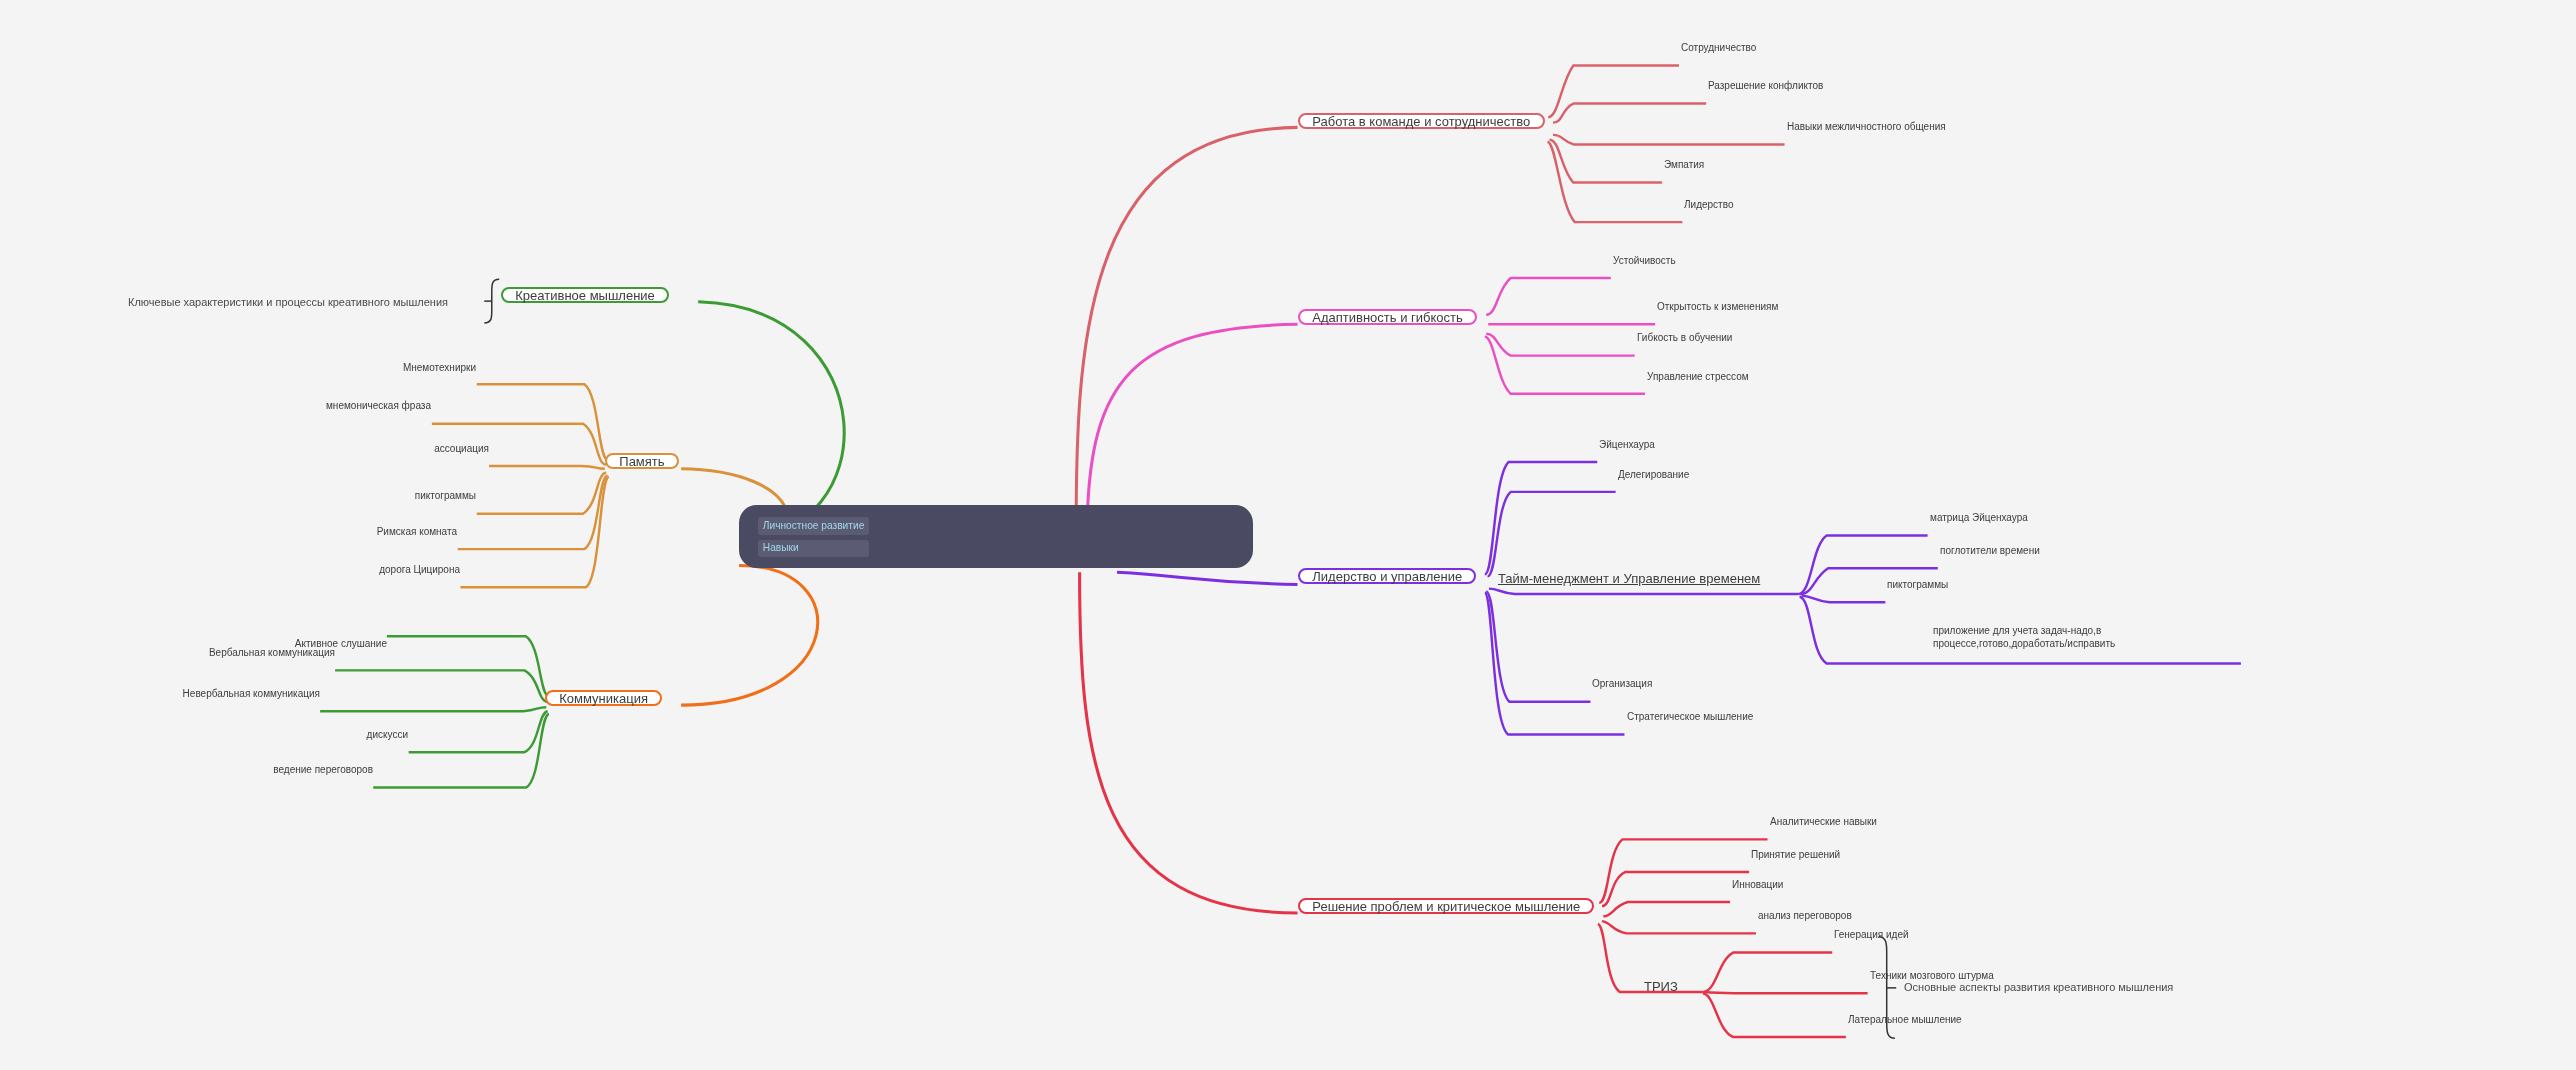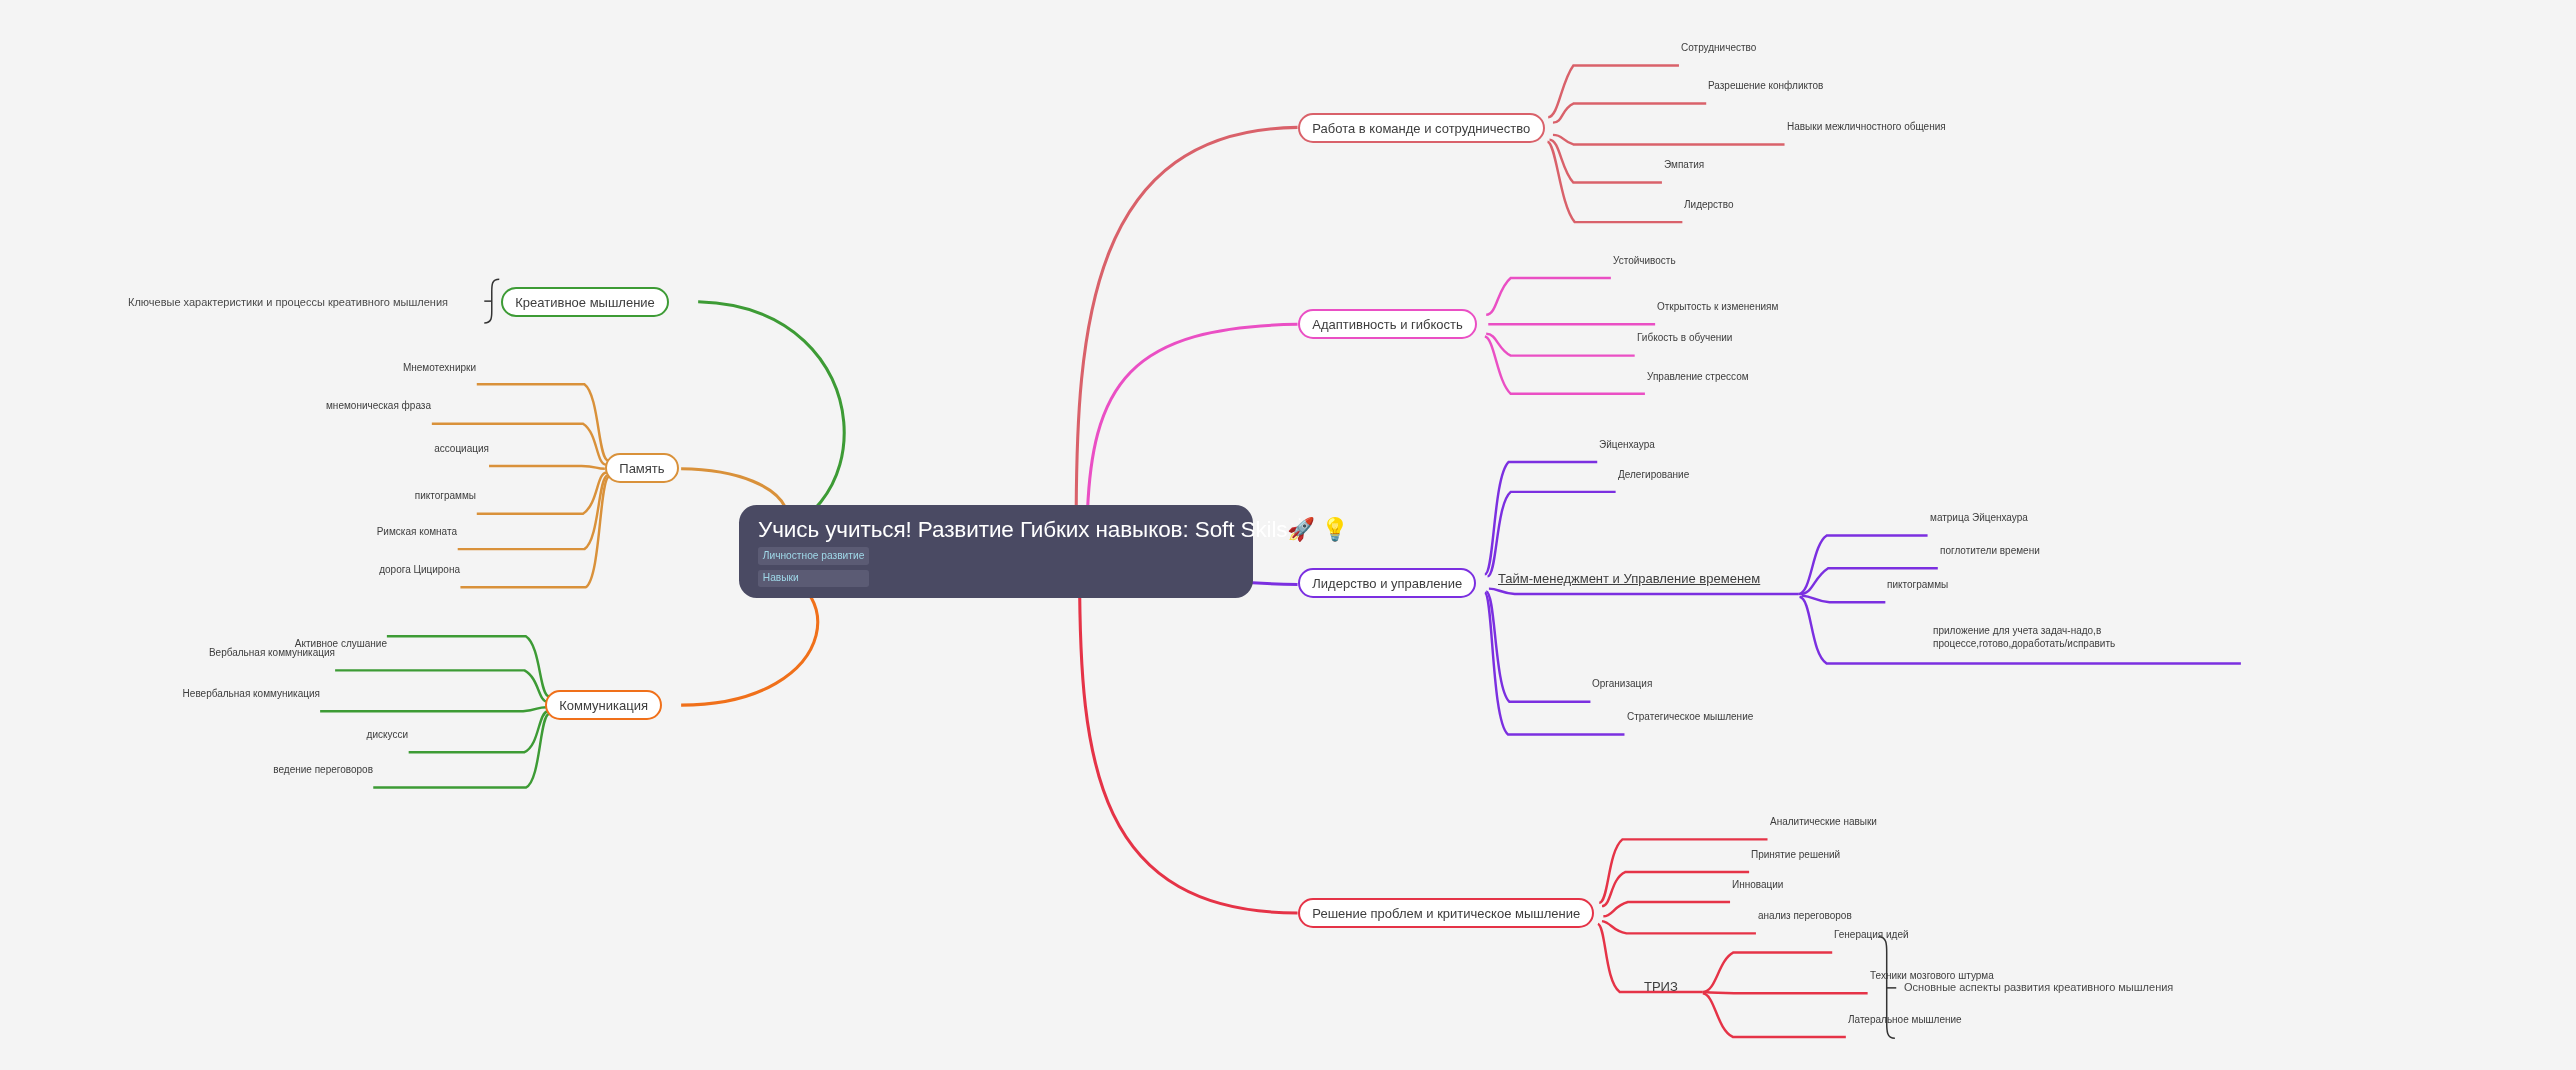--- a/index.html
+++ b/index.html
@@ -41,21 +41,21 @@
     border-radius:2.7px;
     white-space:nowrap;
   }
 
   
   .branch-node{
     position:absolute;
     background:#ffffff;
     border:2px solid #888;
     border-radius:15px;
-    height:30px;
+    height:16px;
     display:flex;align-items:center;justify-content:center;
     padding:0 12.3px;
     box-sizing:border-box;
     white-space:nowrap;
     font-size:13px;
     color:#3d3d3d;
   }
 
   
   .leaf{
@@ -168,21 +168,20 @@
     </g>
 
     <path fill="none" stroke="#333" stroke-width="2.2" d="M733,410 C722,410 722,418 722,428 L722,456 C722,466 722,474 711,474"></path>
     <path fill="none" stroke="#333" stroke-width="2.2" d="M711,442 L722,442"></path>
 
     <path fill="none" stroke="#333" stroke-width="2.2" d="M2758,1375 C2770,1375 2770,1386 2770,1398 L2770,1500 C2770,1513 2770,1524 2782,1524"></path>
     <path fill="none" stroke="#333" stroke-width="2.2" d="M2770,1450 L2784,1450"></path>
   </svg>
 
   <div class="root-node" style="left:739px;top:505px;width:514px;">
-    <div class="root-title">Учись учиться! Развитие Гибких навыков: Soft Skils🚀 💡</div>
     <div class="root-tags">
       <span class="root-tag">Личностное развитие</span>
       <span class="root-tag">Навыки</span>
     </div>
   </div>
 
   <div class="branch-node" style="left:1298px;top:113px;border-color:#d9616a;">
     <span>Работа в команде и сотрудничество</span>
   </div>
 

